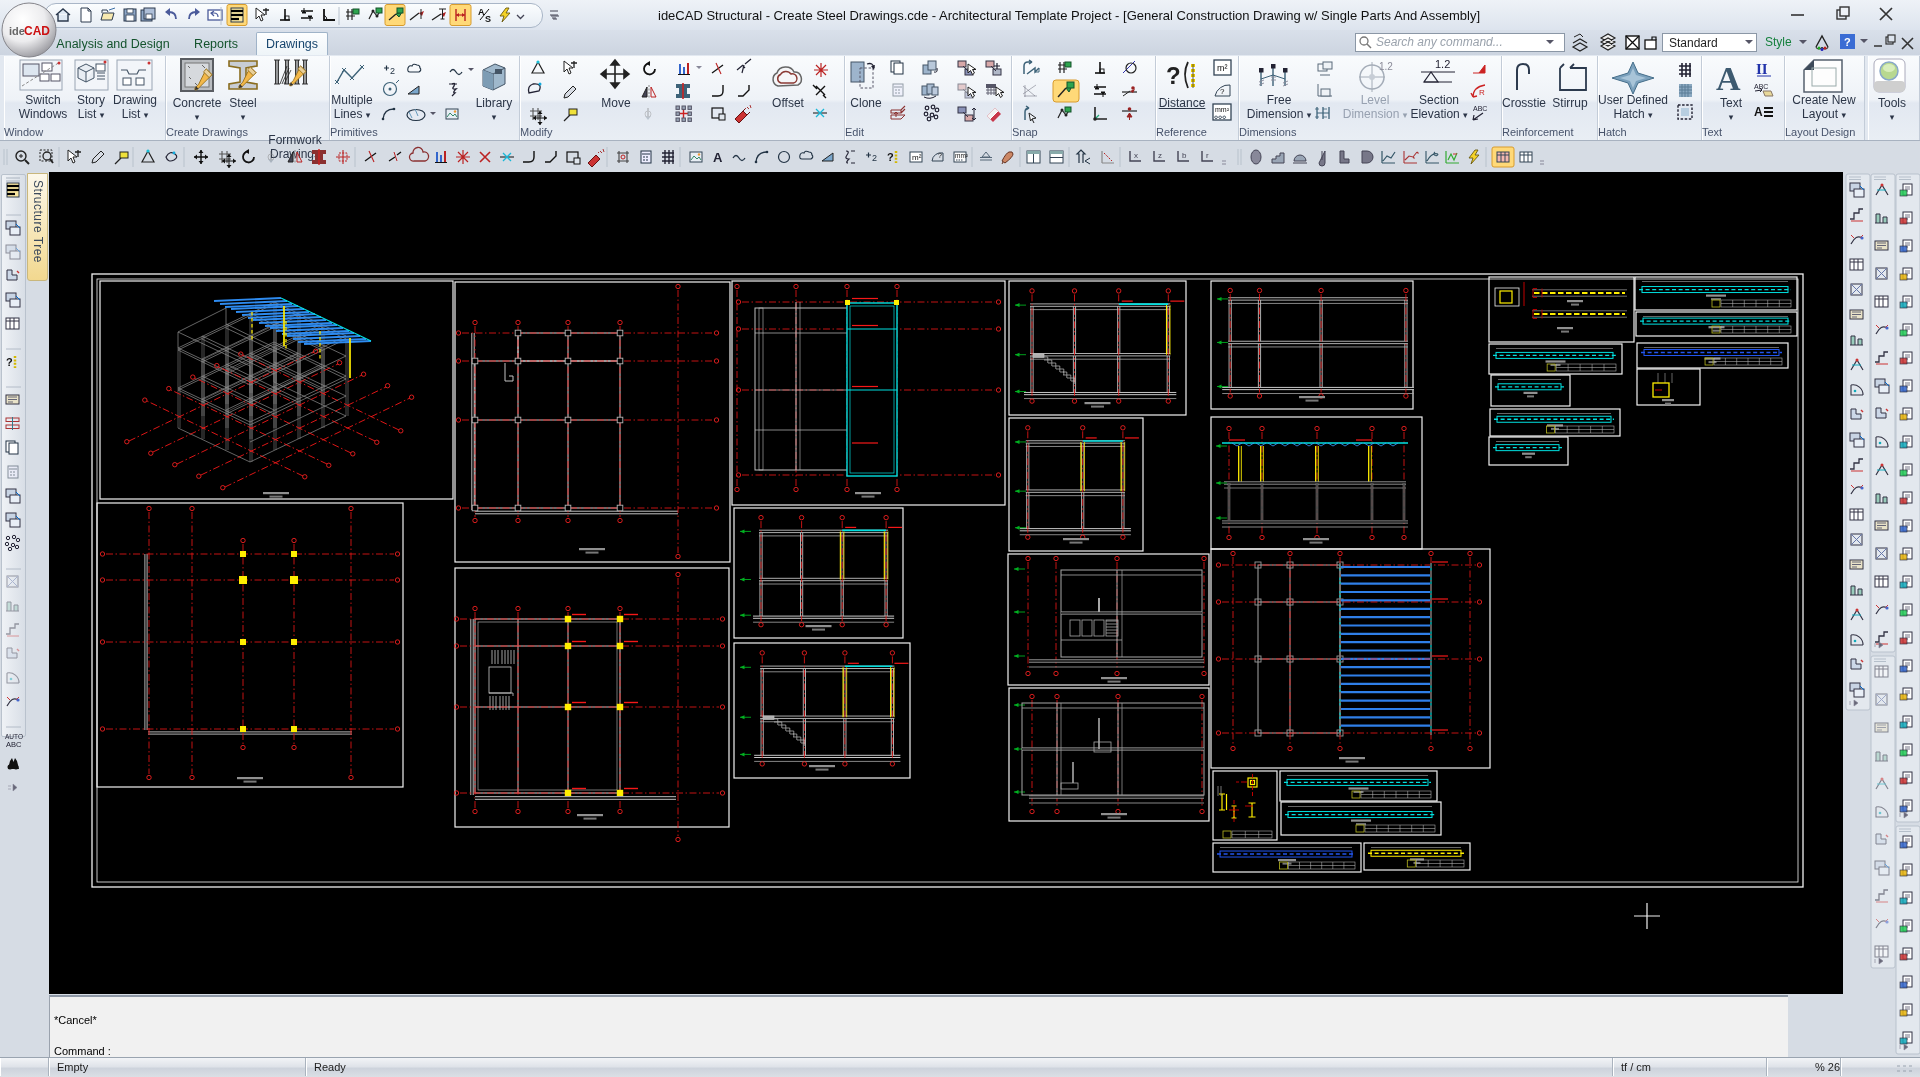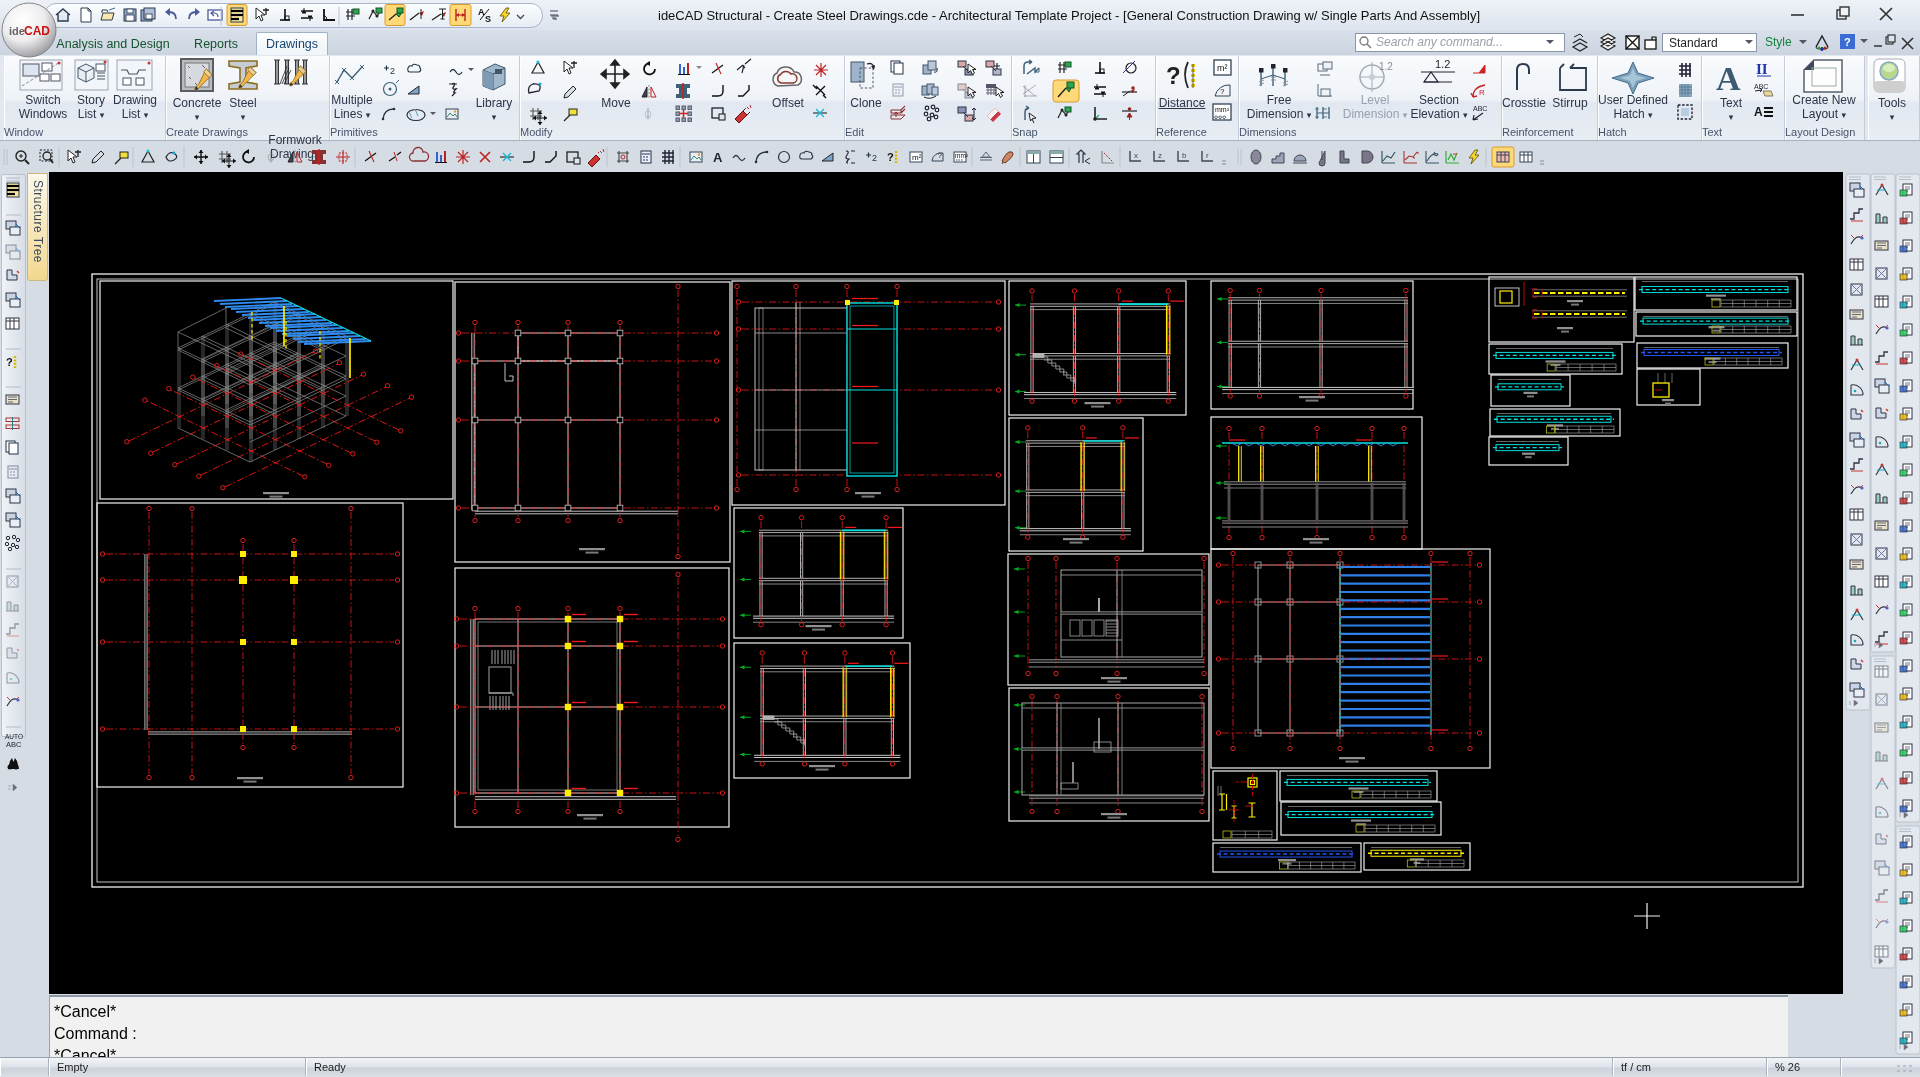--- a/index.html
+++ b/index.html
@@ -14,21 +14,21 @@
 .grp .lbl{position:absolute;left:0;bottom:2px;width:100%;font-size:11px;color:#47536b;}
 .btxt{position:absolute;font-size:12px;color:#2b3547;text-align:center;line-height:13.5px;}
 .gray{color:#97a1b0;}
 #leftdock{left:0;top:172px;width:49px;height:885px;background:#d6dce4;}
 #lefticons{left:1px;top:174px;width:25px;height:563px;background:linear-gradient(90deg,#eff2f6,#d8dee6);border:1px solid #b9c2cd;border-radius:2px;}
 #sttab{left:27px;top:173px;width:21px;height:108px;background:linear-gradient(#fdf8ea,#f2d88f);border:1px solid #c9b77c;border-radius:0 0 3px 3px;}
 #sttab span{position:absolute;left:3px;top:6px;writing-mode:vertical-rl;font-size:12px;color:#3c4a5c;letter-spacing:0.5px;}
 #canvas{left:49px;top:172px;width:1794px;height:822px;background:#000;}
 #rightdock{left:1843px;top:172px;width:77px;height:885px;background:#d6dce4;}
 #cmdpanel{left:49px;top:995px;width:1739px;height:62px;background:#f1f1f1;border-top:2px solid #8e98a6;border-left:1px solid #9aa2ad;}
-#cmdpanel div{font-size:16px;color:#000;margin-left:4px;line-height:13.8px;padding-top:8px;}
+#cmdpanel div{font-size:11px;color:#000;margin-left:4px;line-height:13.8px;padding-top:17px;}
 #statusbar{left:0;top:1057px;width:1920px;height:20px;background:linear-gradient(#f2f4f7 0%,#dfe3e9 45%,#cdd3dc 55%,#dadfe5 100%);border-top:1px solid #9aa4b0;}
 .scell{position:absolute;top:1058px;height:18px;font-size:11px;color:#1c1c1c;line-height:18px;padding-left:8px;border-left:1px solid #aab3be;box-shadow:inset 1px 0 0 #fff;}
 </style></head><body>
 <div class="abs" id="titlebar"></div>
 <div class="abs" id="title">ideCAD Structural - Create Steel Drawings.cde - Architectural Template Project - [General Construction Drawing w/ Single Parts And Assembly]</div>
 <div class="abs" id="qat"></div>
 <svg class="abs" style="left:1px;top:1px;z-index:30" width="58" height="58">
 <defs>
       <radialGradient id="lg" cx="38%" cy="30%" r="75%">
         <stop offset="0" stop-color="#ffffff"></stop>
@@ -1095,21 +1095,21 @@
     <div>Command :</div>
     <div>*Cancel*</div>
     <div>Command :</div>
   </div>
 <div class="abs" id="statusbar"></div>
 <div class="scell" style="left:0px;width:48px;border-left:none;"></div>
 <div class="scell" style="left:48px;width:257px;">Empty</div>
 <div class="scell" style="left:305px;width:1307px;">Ready</div>
 <div class="scell" style="left:1612px;width:78px;">tf / cm</div>
 <div class="scell" style="left:1690px;width:68px;margin-top:40px;">1 : 100</div>
-<div class="scell" style="left:1766px;width:74px;">% 26</div>
+<div class="scell" style="left:1766px;width:74px;text-align:right;">% 26</div>
 <div class="scell" style="left:1840px;width:80px;"></div>
 <svg class="abs" style="left:1895px;top:1062px" width="24" height="14">
     <path d="M2 4 l3 0 m3 0 l3 0 m3 0 l3 0 M2 9 l3 0 m3 0 l3 0 m3 0 l3 0" stroke="#98a2ae"></path>
   </svg>
 <div class="abs" id="canvas"></div>
 <svg class="abs" style="left:49px;top:172px" width="1794" height="822" viewBox="49 172 1794 822">
     <rect x="92" y="274" width="1711" height="613" fill="none" stroke="#f2f2f2" stroke-width="1.3"></rect>
     <rect x="97" y="279" width="1701" height="603" fill="none" stroke="#f2f2f2" stroke-width="0.8"></rect>
     <rect x="100" y="281" width="353" height="218" fill="none" stroke="#f2f2f2" stroke-width="1.2"></rect>
     <g stroke="#8f8f8f" stroke-width="0.7" fill="none">

